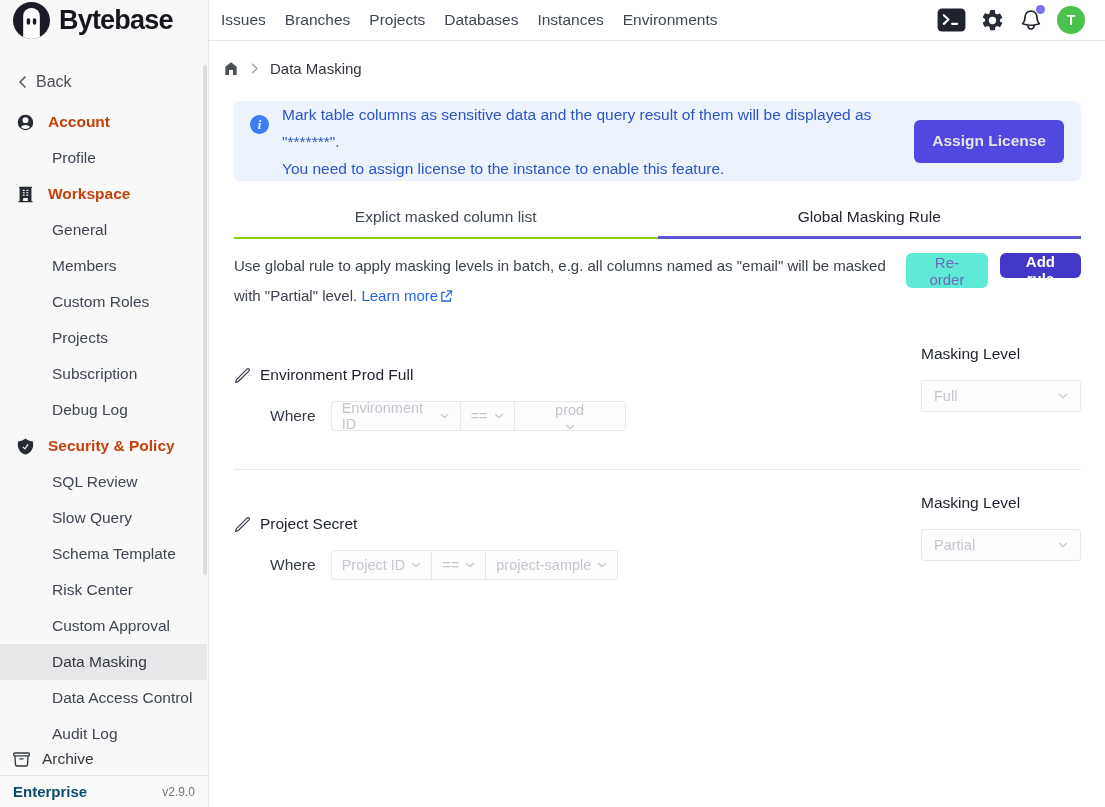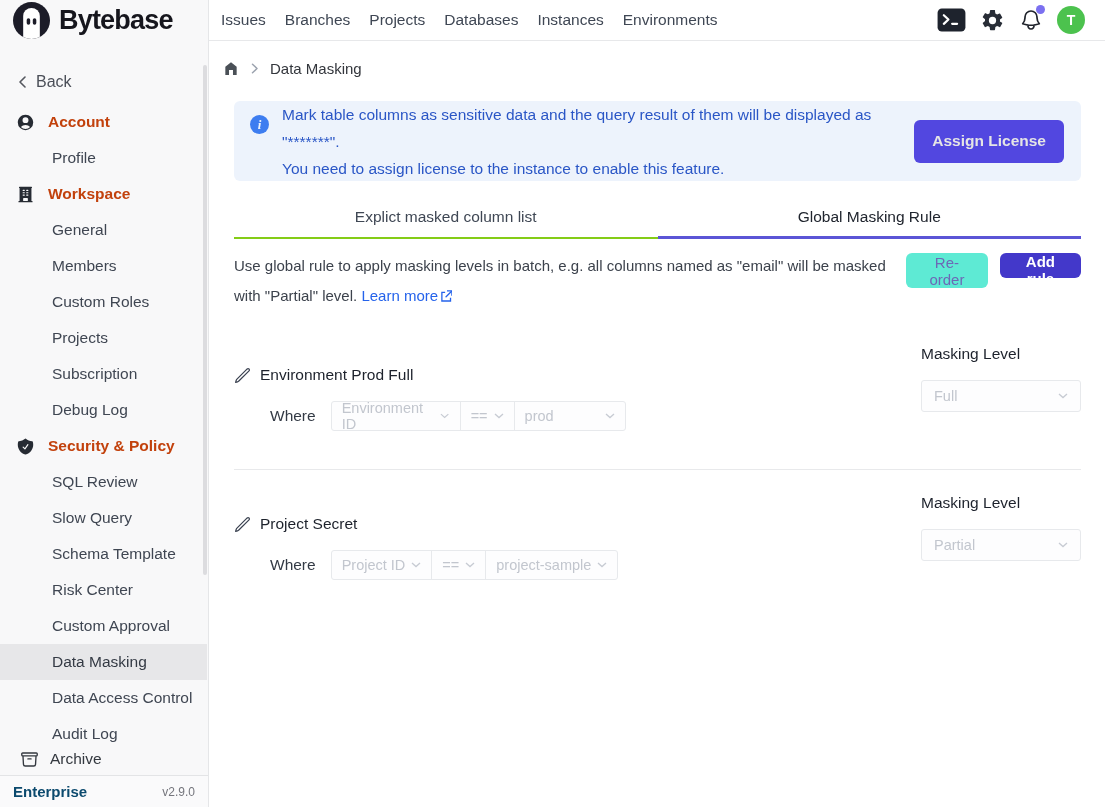--- a/index.html
+++ b/index.html
@@ -21,21 +21,21 @@
   .avatar { width:28px; height:28px; border-radius:50%; background:#4cc24e; color:#fff; font-size:14px; font-weight:700; display:flex; align-items:center; justify-content:center; cursor:pointer; }
 
   
   .sidebar { position:absolute; top:41px; left:0; bottom:0; width:209px; background:#f8f8f9; border-right:1px solid #e5e6e8; }
   .side-scroll { position:absolute; top:0; left:0; right:1px; bottom:64px; overflow:hidden; padding-top:28px; }
   .back-row { height:26px; display:flex; align-items:center; gap:8px; padding-left:17px; color:#4b4f58; font-size:16px; cursor:pointer; margin-bottom:9px; }
   .side-section { height:36px; display:flex; align-items:center; gap:13px; padding-left:16px; font-size:15.5px; font-weight:700; color:#c2410c; }
   .side-item { height:36px; display:flex; align-items:center; padding-left:52px; font-size:15.5px; color:#3f4652; cursor:pointer; }
   .side-item.active { background:#e7e7e9; color:#343a44; }
   .side-scrollbar { position:absolute; top:24px; right:1px; width:4px; height:510px; background:#dcdcdf; border-radius:2px; }
-  .archive-row { position:absolute; left:8px; right:1px; bottom:32px; height:32px; background:#f8f8f9; display:flex; align-items:center; gap:11px; padding-left:12px; font-size:15.5px; color:#33383f; cursor:pointer; }
+  .archive-row { position:absolute; left:0; right:1px; bottom:32px; height:32px; background:#f8f8f9; display:flex; align-items:center; gap:11px; padding-left:12px; font-size:15.5px; color:#33383f; cursor:pointer; }
   .side-footer { position:absolute; left:0; right:0; bottom:0; height:32px; border-top:1px solid #e3e4e6; display:flex; align-items:center; justify-content:space-between; padding:0 13px; background:#fafafb; }
   .plan-name { font-size:15px; font-weight:700; color:#0c4a6e; }
   .plan-version { font-size:12px; color:#74757c; }
 
   
   .main { position:absolute; top:41px; left:210px; right:0; bottom:0; background:#fff; }
   .breadcrumb { margin:15px 0 0 12px; height:24px; display:flex; align-items:center; gap:11px; }
   .breadcrumb-current { font-size:15px; color:#33363c; }
   .crumb-home { cursor:pointer; display:flex; align-items:center; }
 
@@ -256,21 +256,21 @@
               <svg width="10" height="6" viewBox="0 0 10 6" fill="none" stroke="#c7cbd3" stroke-width="1.3">
                   <path d="M1 1l4 3.6L9 1"></path>
                 </svg>
             </div>
             <div class="sel">
               <span>==</span>
               <svg width="10" height="6" viewBox="0 0 10 6" fill="none" stroke="#c7cbd3" stroke-width="1.3">
                   <path d="M1 1l4 3.6L9 1"></path>
                 </svg>
             </div>
-            <div class="sel spread" style="width:111px;">
+            <div class="sel spread" style="width:111px;flex-direction:column;">
               <span>prod</span>
               <svg width="10" height="6" viewBox="0 0 10 6" fill="none" stroke="#c7cbd3" stroke-width="1.3">
                   <path d="M1 1l4 3.6L9 1"></path>
                 </svg>
             </div>
           </div>
         </div>
       </div>
       <div class="rule-right">
         <div class="masking-label">Masking Level</div>

